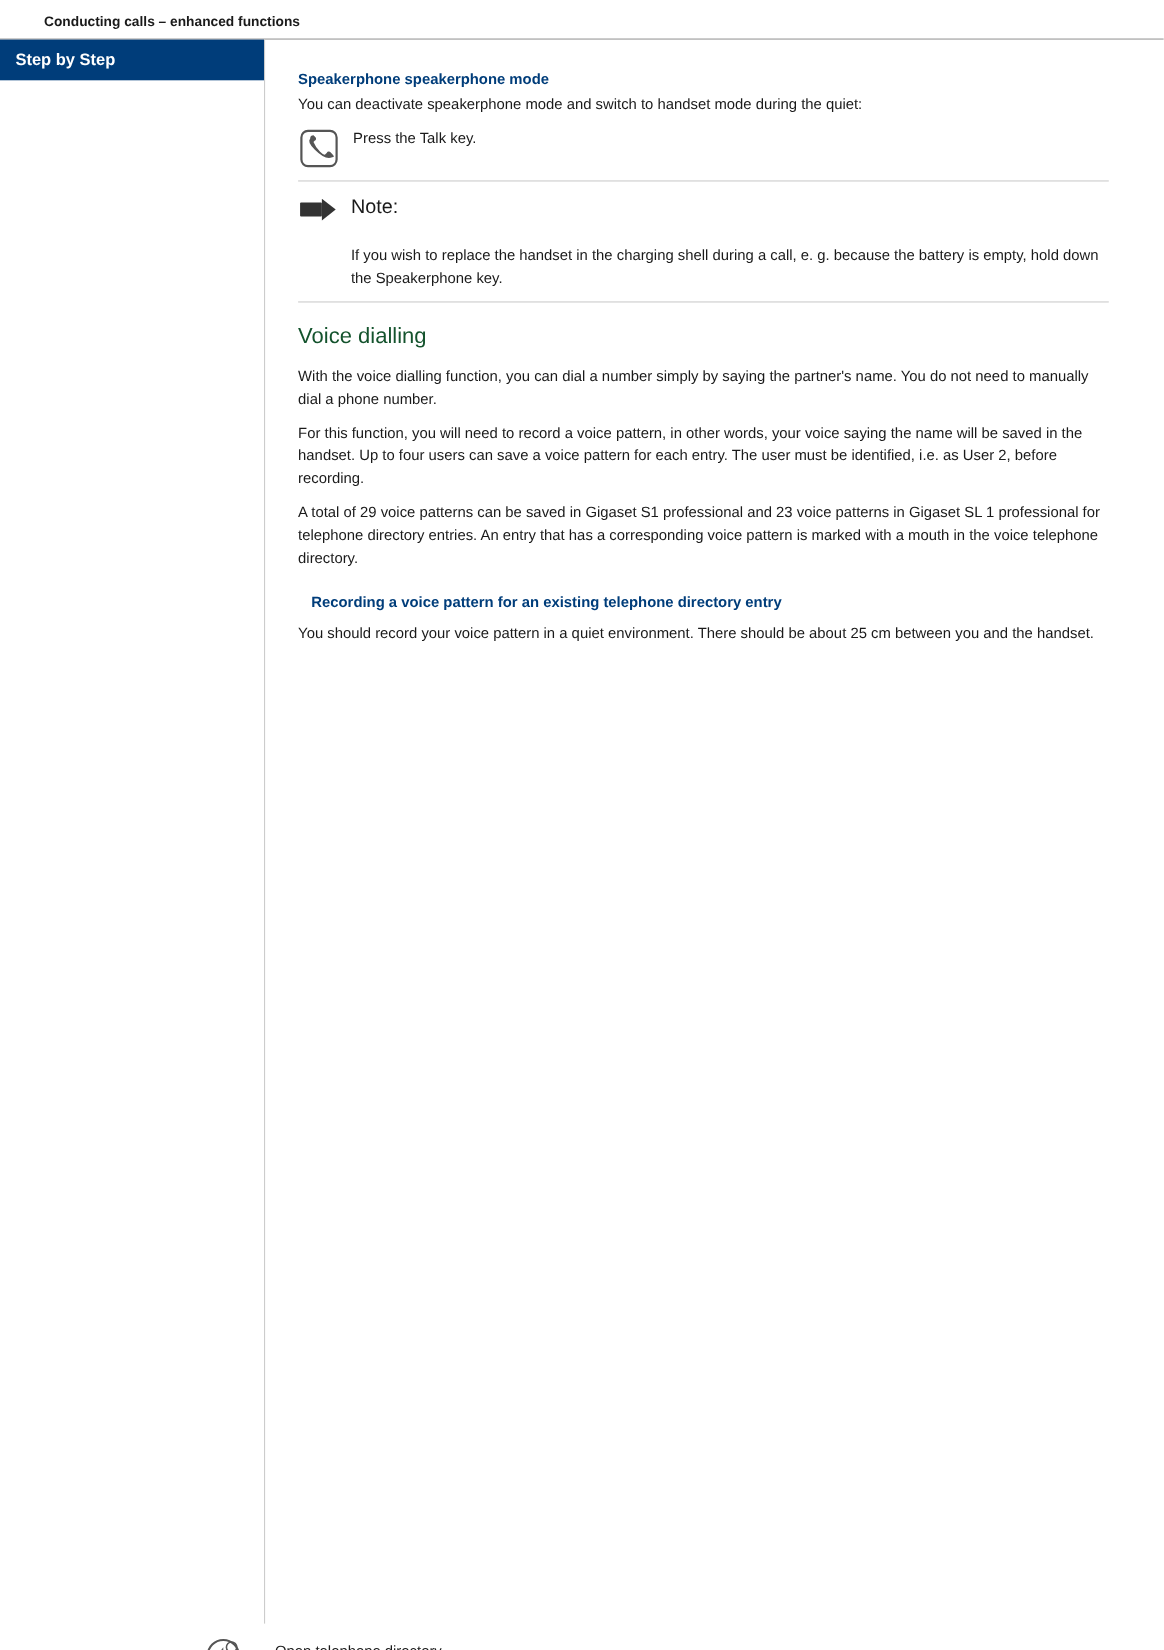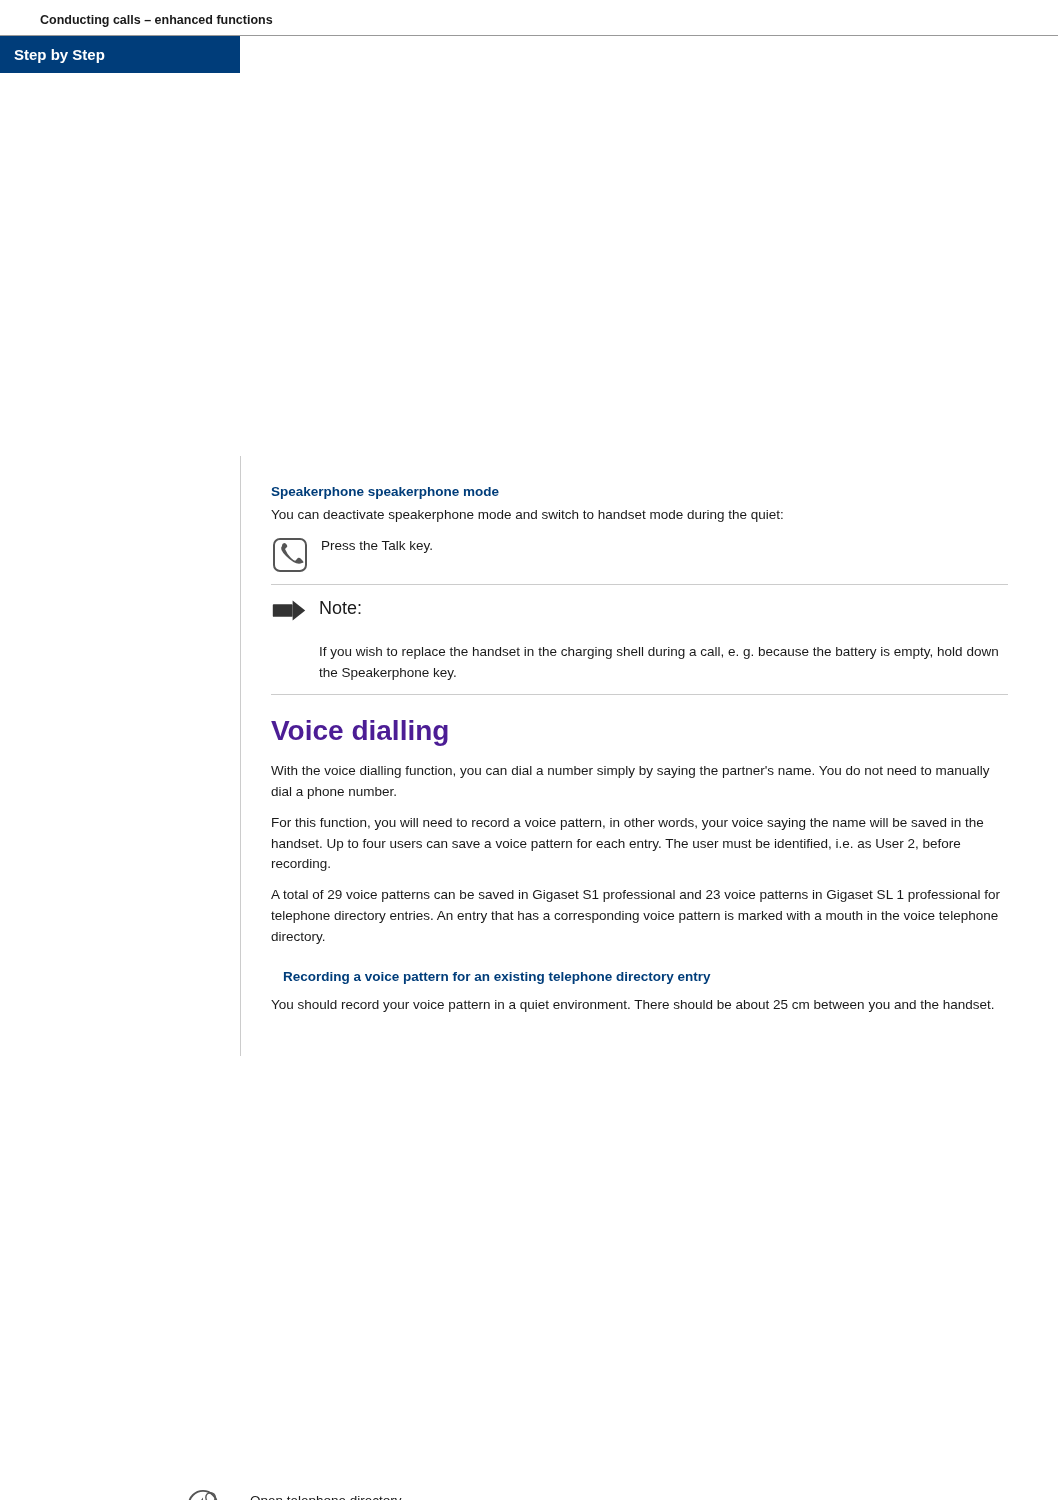--- a/index.html
+++ b/index.html
@@ -31,21 +31,20 @@
       font-size: 12.5px;
       font-weight: bold;
       color: #1a1a1a;
     }
 
     
     .main-layout {
       display: flex;
       flex-direction: row;
       min-height: 1440px;
-      align-items: center;
     }
 
     
     .sidebar {
       width: 240px;
       min-height: 1440px;
       position: relative;
       flex-shrink: 0;
     }
 
@@ -126,23 +125,23 @@
 
     .note-label {
       font-weight: normal;
       font-size: 18px;
       display: block;
       margin-bottom: 19px;
     }
 
     
     .voice-dialling-title {
-      font-size: 28px;
-      font-weight: bold;
-      color: #4c1d95;
+      font-size: 20px;
+      font-weight: normal;
+      color: #14532d;
       margin: 20px 0 14px 0;
     }
 
     
     .subsection-title {
       font-size: 13.5px;
       font-weight: bold;
       color: #003d7a;
       margin: 20px 0 8px 0;
       line-height: 1.4;

